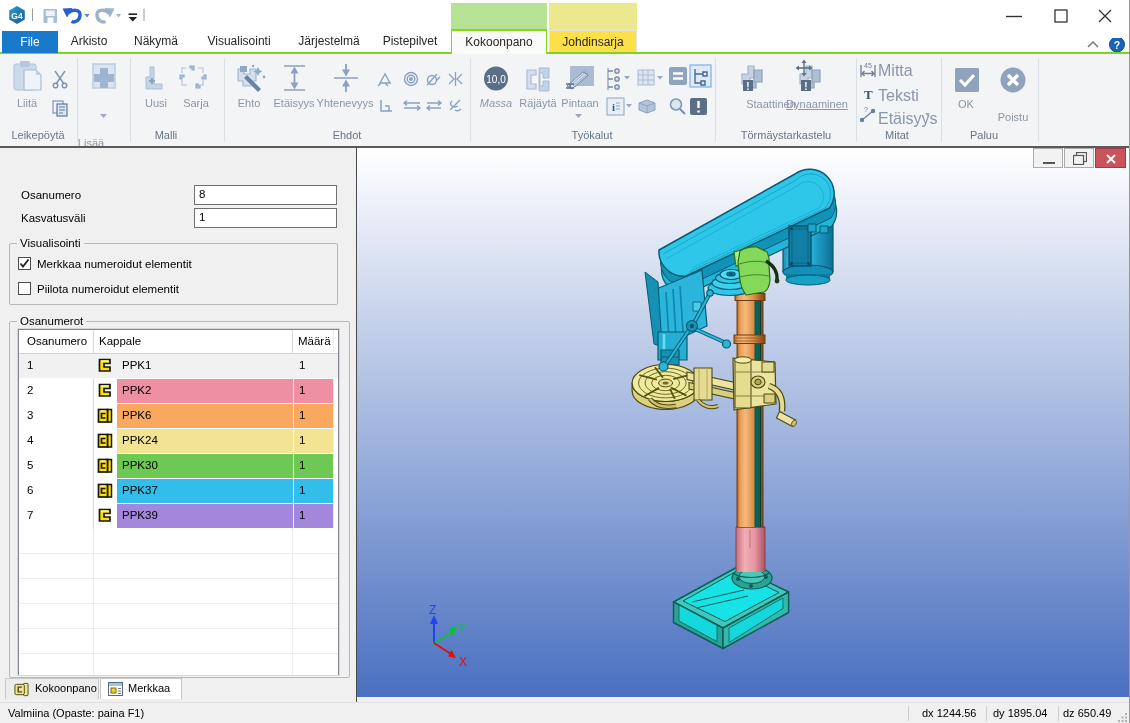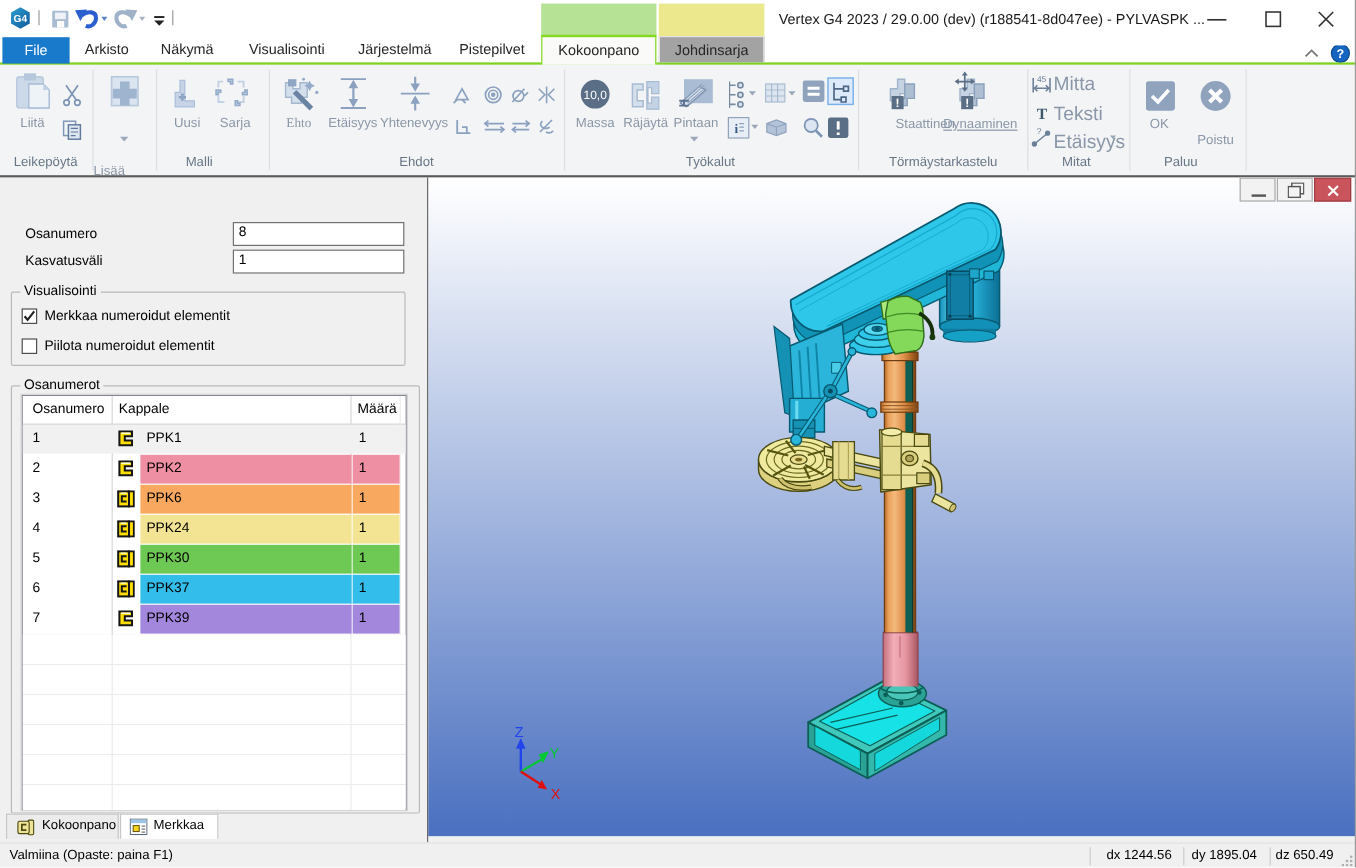--- a/index.html
+++ b/index.html
@@ -81,32 +81,31 @@
       <path d="M116 14 h5 l-2.5 3.4 z" fill="#a8b4c2"></path>
 
       <path d="M128.5 14.2 h8.5" stroke="#222" stroke-width="1.6"></path>
       <path d="M128.5 17 h8.5 l-4.25 4.5 z" fill="#222"></path>
       <line x1="144" y1="8.5" x2="144" y2="21" stroke="#9a9a9a" stroke-width="1"></line>
 
       <line x1="1006" y1="16.5" x2="1022" y2="16.5" stroke="#333" stroke-width="1.4"></line>
       <rect x="1055" y="10" width="12" height="12" fill="none" stroke="#333" stroke-width="1.3"></rect>
       <path d="M1099 10 L1111 22 M1111 10 L1099 22" stroke="#333" stroke-width="1.3"></path>
     </svg>
-    <div id="titletext">Vertex G4 2023 / 29.0.00 (dev) (r188541-8d047ee) - PYLVASPK ...</div>
   </div>
   <div id="greenline"></div>
   <div id="tabrow">
     <div id="tab-file" class="tab">File</div>
     <div class="tab" style="left:62px;width:54px;">Arkisto</div>
     <div class="tab" style="left:126px;width:60px;">Näkymä</div>
     <div class="tab" style="left:196px;width:86px;">Visualisointi</div>
     <div class="tab" style="left:288px;width:82px;">Järjestelmä</div>
     <div class="tab" style="left:374px;width:72px;">Pistepilvet</div>
     <div class="tab" style="left:451px;width:96px;top:0;height:24px;line-height:23px;background:#fafbf9;border:1px solid #84d91e;border-bottom:none;">Kokoonpano</div>
-    <div class="tab" style="left:549px;width:88px;background:#a3a3a3;border:1px solid #e3e3e3;border-bottom:none;height:22px;">Johdinsarja</div>
+    <div class="tab" style="left:549px;width:88px;background:#fde047;border:1px solid #e3e3e3;border-bottom:none;height:22px;">Johdinsarja</div>
     <div class="ctxblock" style="left:451px;width:96px;background:#b5e295;border-bottom:1px solid #84d91e;"></div>
     <div class="ctxblock" style="left:549px;width:88px;background:#ebe88e;"></div>
     <svg class="abs" style="left:1085px;top:8px;" width="40" height="14" viewBox="0 0 40 14">
       <path d="M3 9 L8 4 L13 9" fill="none" stroke="#777" stroke-width="1.5"></path>
       <circle cx="32" cy="6.5" r="7.5" fill="#1565c0" stroke="#0b4a8f" stroke-width="1"></circle>
       <text x="32" y="10.5" font-size="10.5" font-weight="bold" fill="#fff" text-anchor="middle" font-family="Liberation Sans">?</text>
     </svg>
   </div>
   <div id="ribbon">
     <div class="rsep" style="left:77px"></div>
@@ -265,24 +264,24 @@
       </g>
       <g id="ico-poistu">
         <circle cx="1013" cy="26" r="12.5" fill="#8fa3bd"></circle>
         <path d="M1008 21 l10 10 M1018 21 l-10 10" stroke="#fff" stroke-width="3.4"></path>
       </g>
     </svg>
     <div class="blabel" style="left:7px;top:43px;width:40px;">Liitä</div>
     <div class="blabel" style="left:71px;top:43px;width:40px;margin-top:40px;">Lisää</div>
     <div class="blabel" style="left:136px;top:43px;width:40px;">Uusi</div>
     <div class="blabel" style="left:176px;top:43px;width:40px;">Sarja</div>
-    <div class="blabel" style="left:229px;top:43px;width:40px;font-family:Liberation Serif, serif;">Ehto</div>
+    <div class="blabel" style="left:229px;top:43px;width:40px;">Ehto</div>
     <div class="blabel" style="left:268px;top:43px;width:52px;">Etäisyys</div>
     <div class="blabel" style="left:312px;top:43px;width:66px;">Yhtenevyys</div>
-    <div class="blabel" style="left:473px;top:43px;width:46px;">Massa</div>
+    <div class="blabel" style="left:473px;top:43px;width:46px;font-style:italic;">Massa</div>
     <div class="blabel" style="left:514px;top:43px;width:48px;">Räjäytä</div>
     <div class="blabel" style="left:556px;top:43px;width:48px;">Pintaan</div>
     <div class="blabel" style="left:734px;top:44px;width:74px;">Staattinen</div>
     <div class="blabel" style="left:786px;top:44px;width:62px;text-decoration:underline;">Dynaaminen</div>
     <div class="blabel2" style="left:878px;top:8px;">Mitta</div>
     <div class="blabel2" style="left:878px;top:33px;">Teksti</div>
     <div class="blabel2" style="left:878px;top:56px;">Etäisyys</div>
     <div class="blabel" style="left:946px;top:44px;width:40px;">OK</div>
     <div class="blabel" style="left:993px;top:44px;width:40px;margin-top:13px;">Poistu</div>
     <div class="glabel" style="left:-32px;">Leikepöytä</div>

